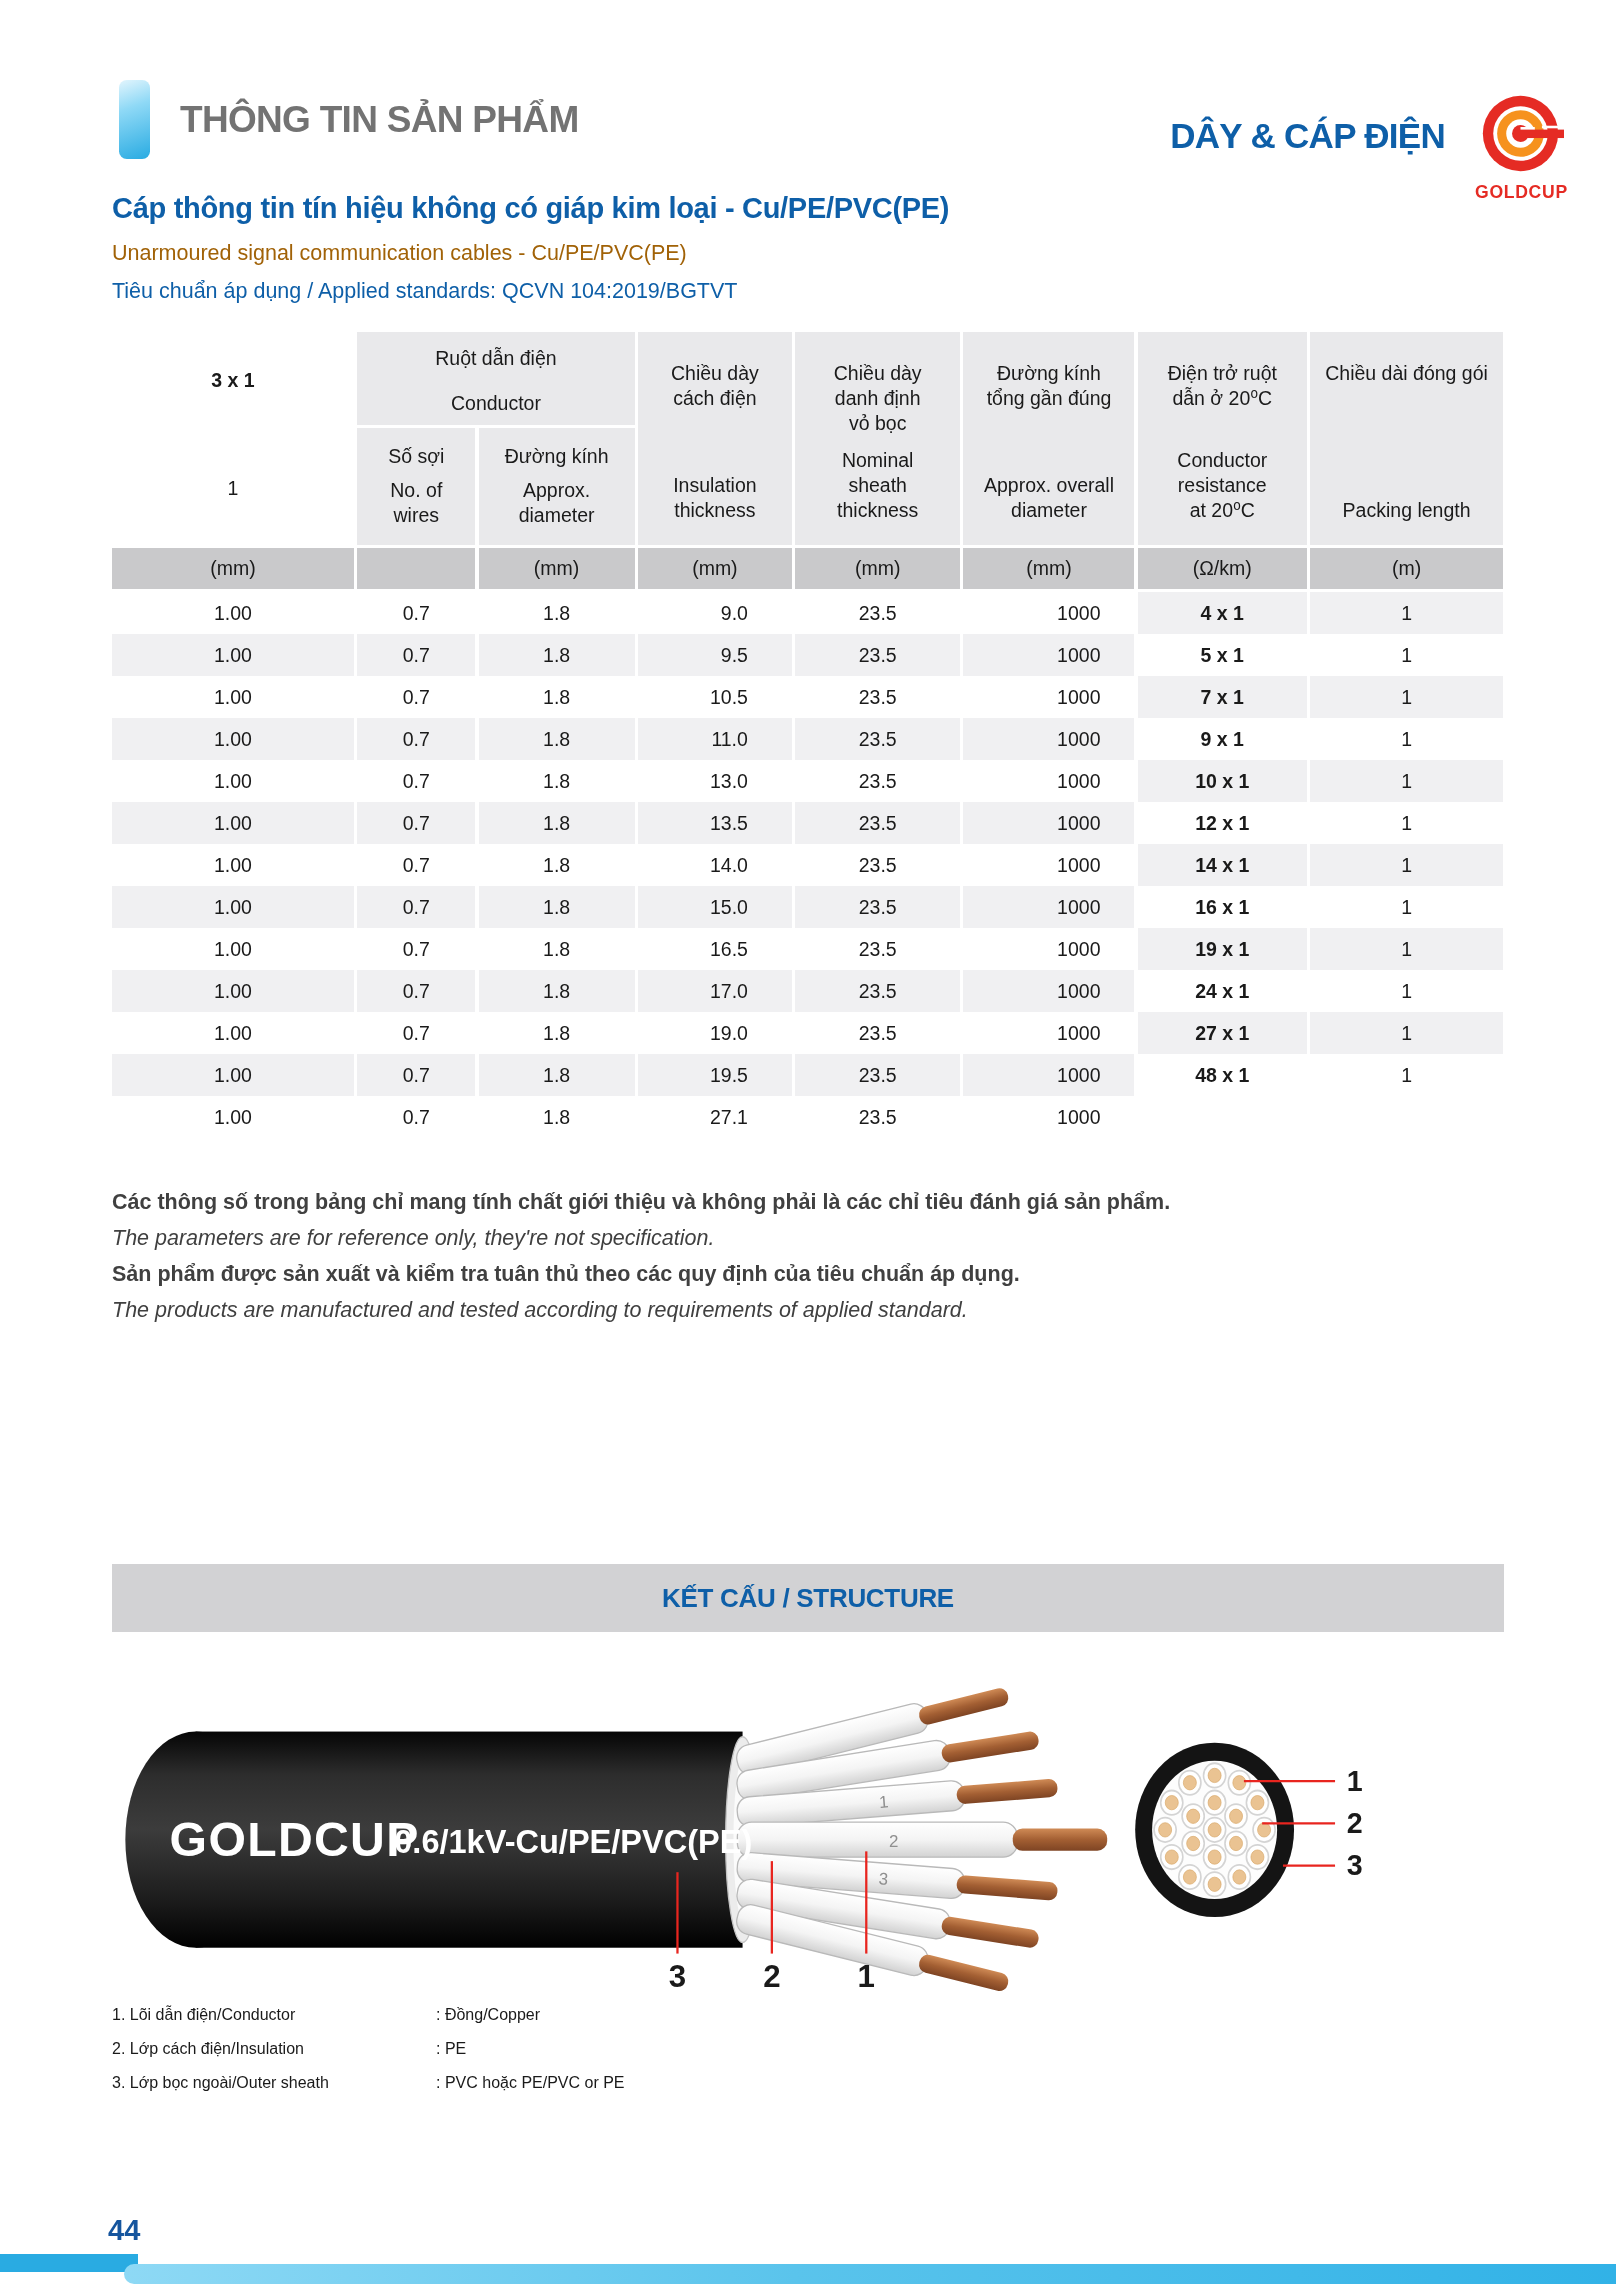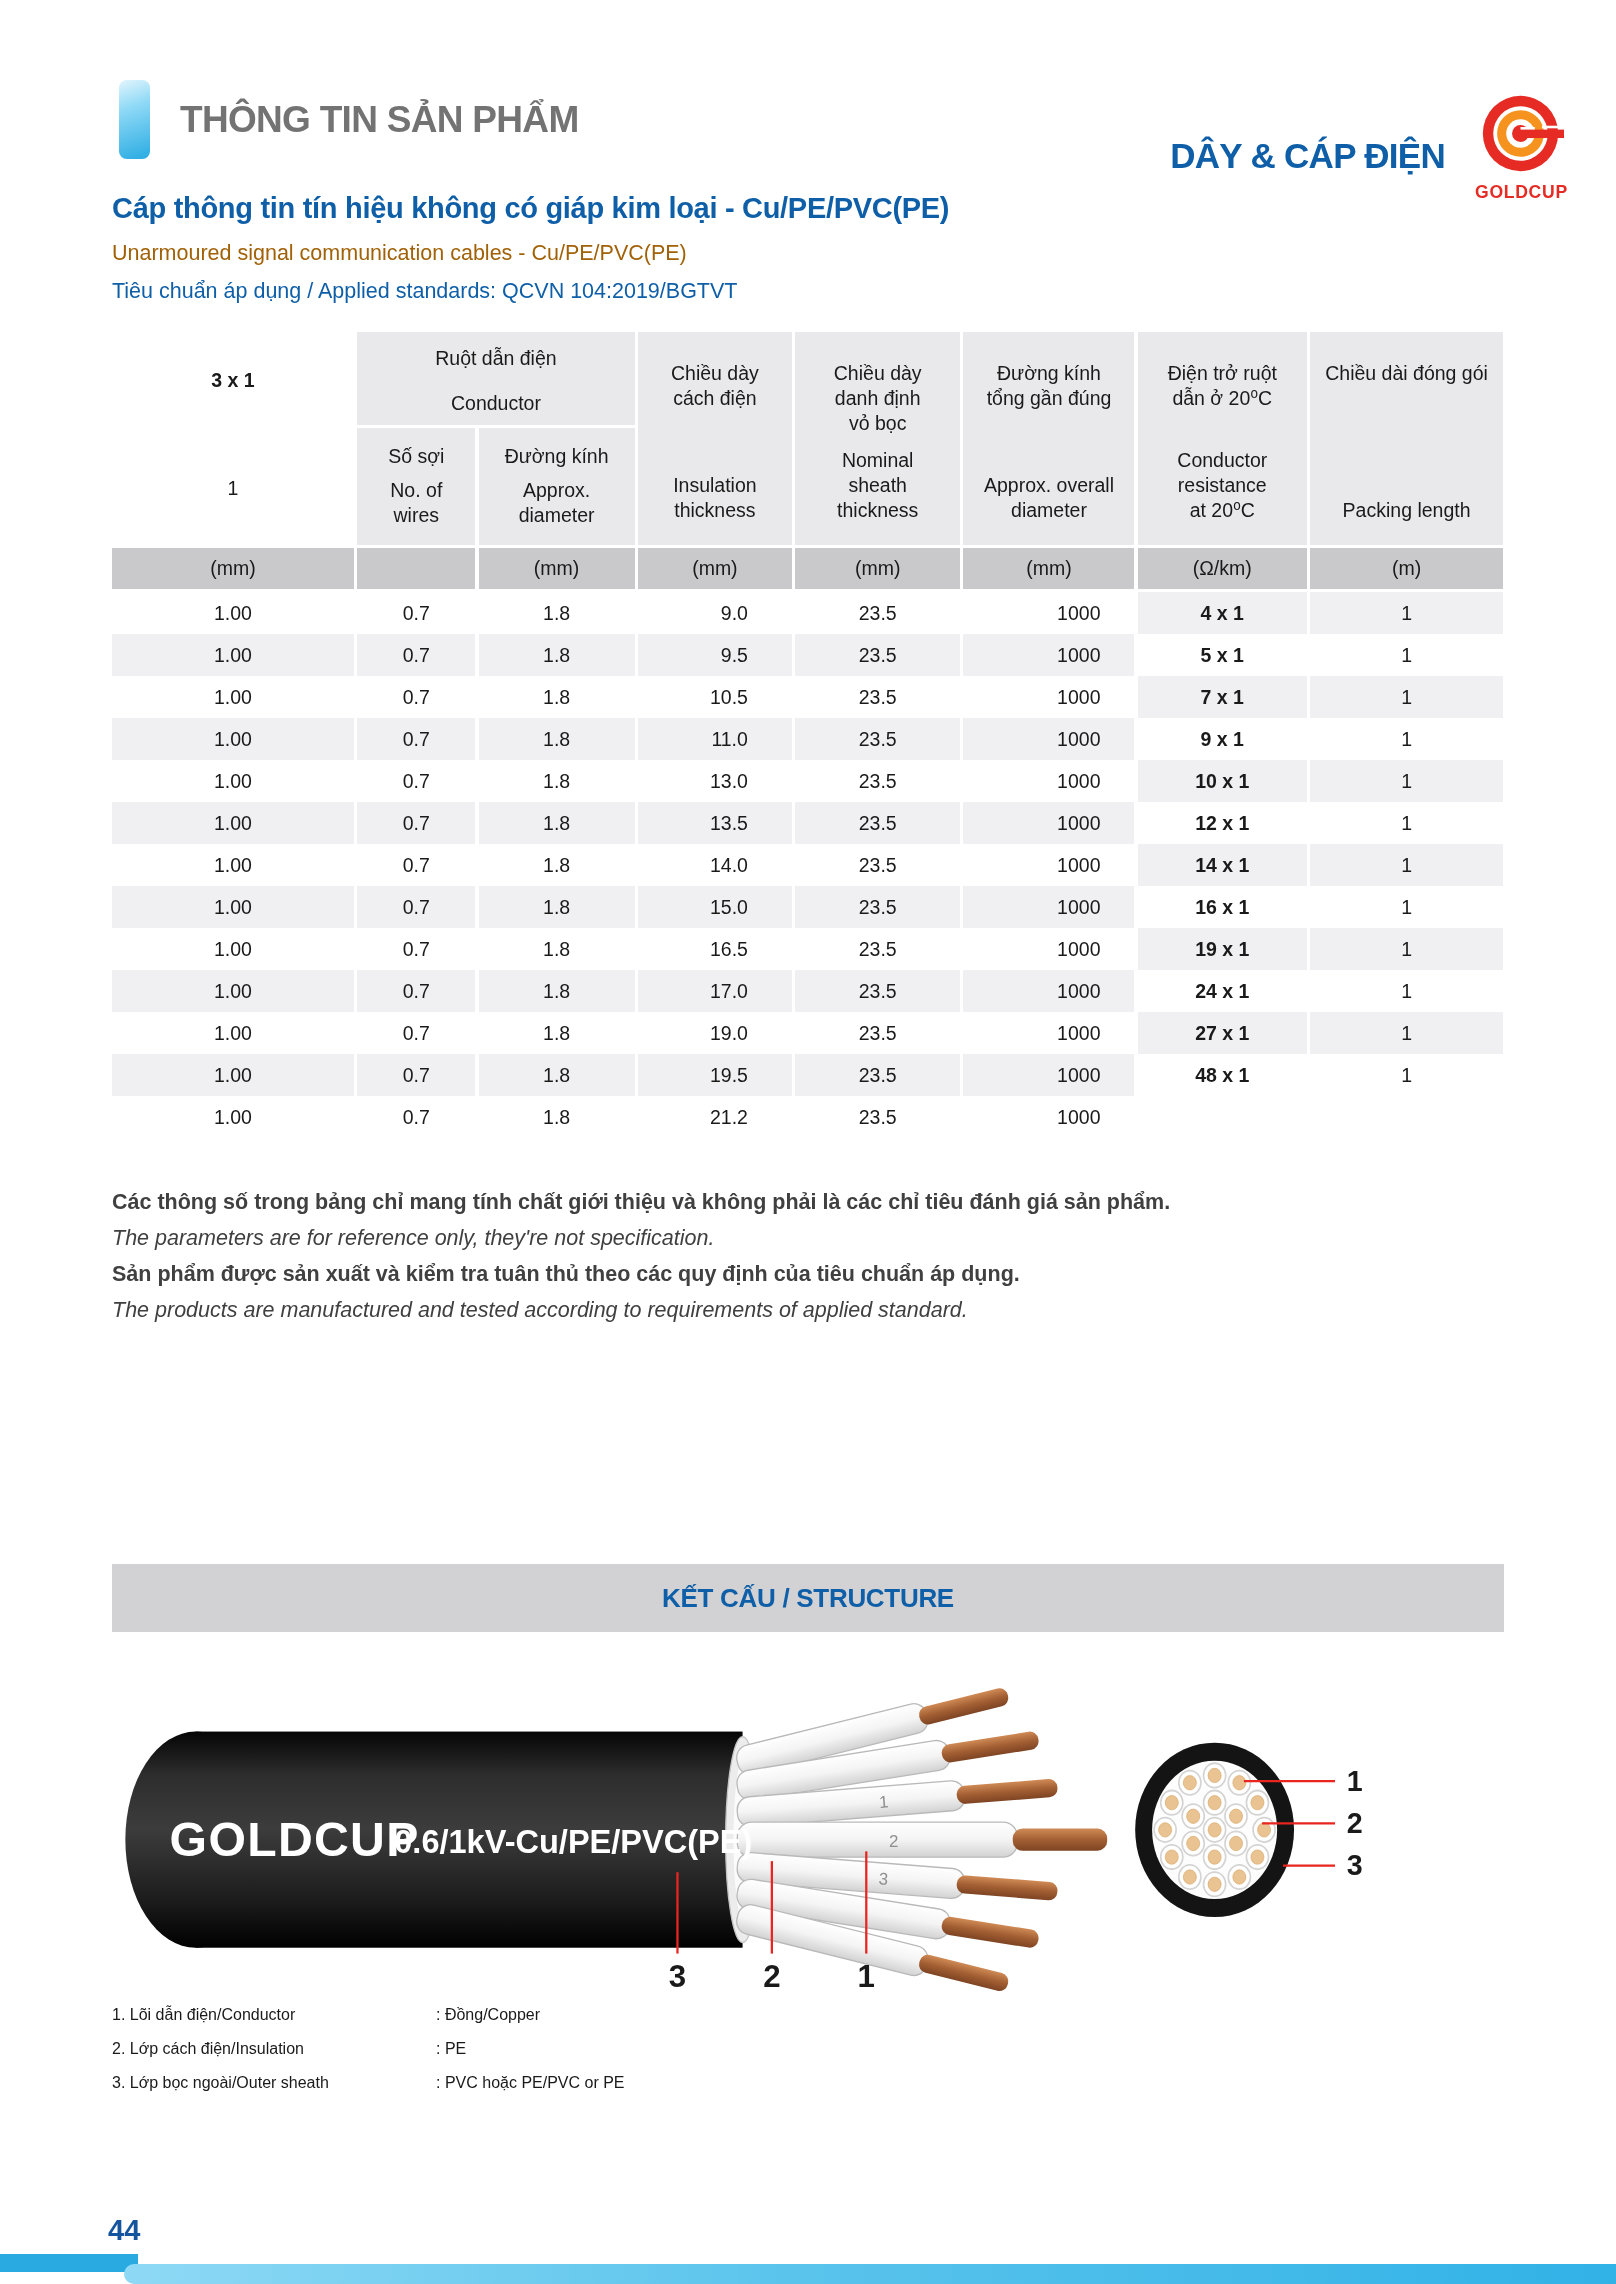--- a/index.html
+++ b/index.html
@@ -7,21 +7,21 @@
     width:1616px;height:2284px;position:relative;background:#ffffff;
     font-family:"Liberation Sans","DejaVu Sans",sans-serif;color:#1a1a1a;
     overflow:hidden;
   }
   .abs{position:absolute;}
 
   
   .accent-bar{left:119px;top:80px;width:31px;height:79px;border-radius:7.8px;
     background:linear-gradient(160deg,#e2f5fd 0%,#8fd9f6 35%,#29abe2 100%);}
   .section-title{left:180px;top:99px;font-size:37px;font-weight:bold;color:#737373;letter-spacing:-0.7px;}
-  .category-title{right:171px;top:116px;font-size:35px;font-weight:bold;color:#0e5fa8;letter-spacing:-0.7px;margin-top:20px;}
+  .category-title{right:171px;top:116px;font-size:35px;font-weight:bold;color:#0e5fa8;letter-spacing:-0.7px;}
   .logo{left:1475px;top:90px;width:91px;text-align:center;}
   .logo-caption{margin-top:2.6px;font-size:17.6px;font-weight:bold;color:#e52b24;letter-spacing:0.7px;}
 
   
   .prod-title{left:112px;top:192px;font-size:29px;font-weight:bold;color:#0e5fa8;letter-spacing:-0.3px;}
   .prod-sub{left:112px;top:241px;font-size:21.5px;color:#a16207;}
   .prod-std{left:112px;top:279px;font-size:21.5px;color:#0e5fa8;}
 
   
   .spec-table{left:112px;top:332px;width:1392px;display:grid;
@@ -246,21 +246,21 @@
     <div class="cell body alt">0.7</div>
     <div class="cell body alt">1.8</div>
     <div class="cell body alt num-r pr68">19.5</div>
     <div class="cell body alt">23.5</div>
     <div class="cell body alt num-r pr52">1000</div>
     <div class="cell body size">48 x 1</div>
     <div class="cell body">1</div>
     <div class="cell body">1.00</div>
     <div class="cell body">0.7</div>
     <div class="cell body">1.8</div>
-    <div class="cell body num-r pr68">21.2</div>
+    <div class="cell body num-r pr68">27.1</div>
     <div class="cell body">23.5</div>
     <div class="cell body num-r pr52">1000</div>
   </div>
 
 <div class="abs notes">
   <div class="note-bold">Các thông số trong bảng chỉ mang tính chất giới thiệu và không phải là các chỉ tiêu đánh giá sản phẩm.</div>
   <div class="note-italic">The parameters are for reference only, they're not specification.</div>
   <div class="note-bold">Sản phẩm được sản xuất và kiểm tra tuân thủ theo các quy định của tiêu chuẩn áp dụng.</div>
   <div class="note-italic">The products are manufactured and tested according to requirements of applied standard.</div>
 </div>

